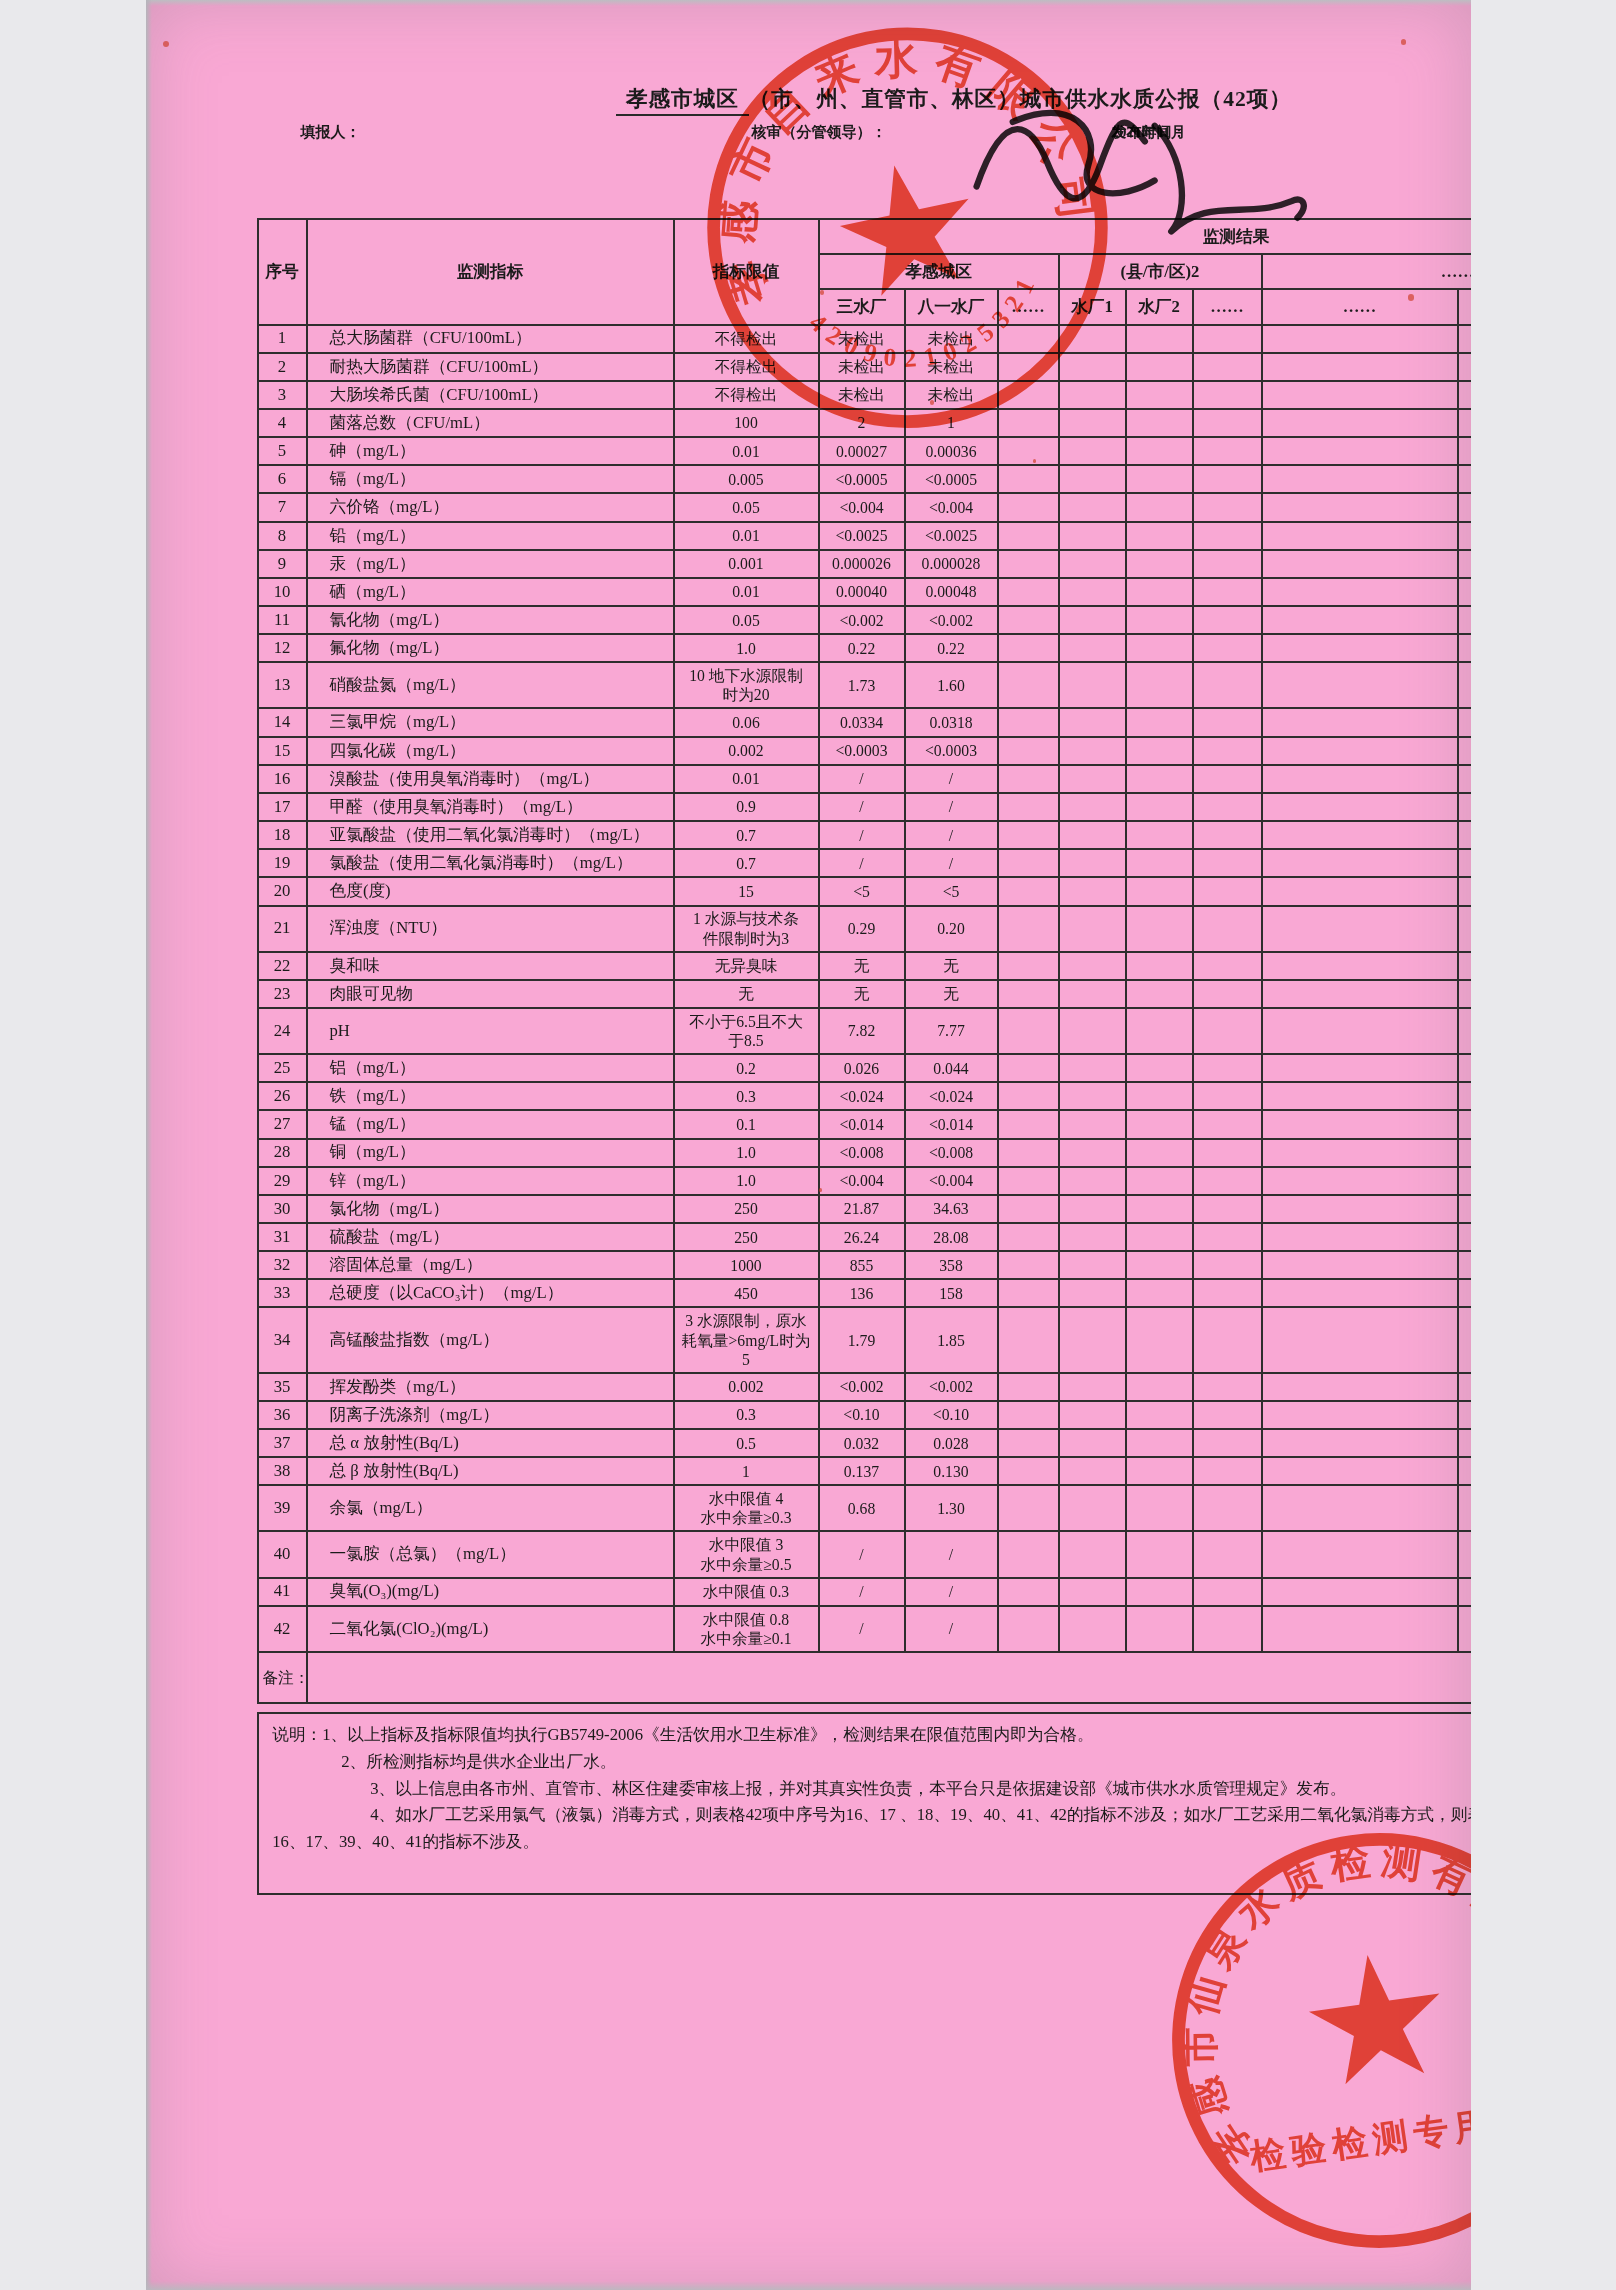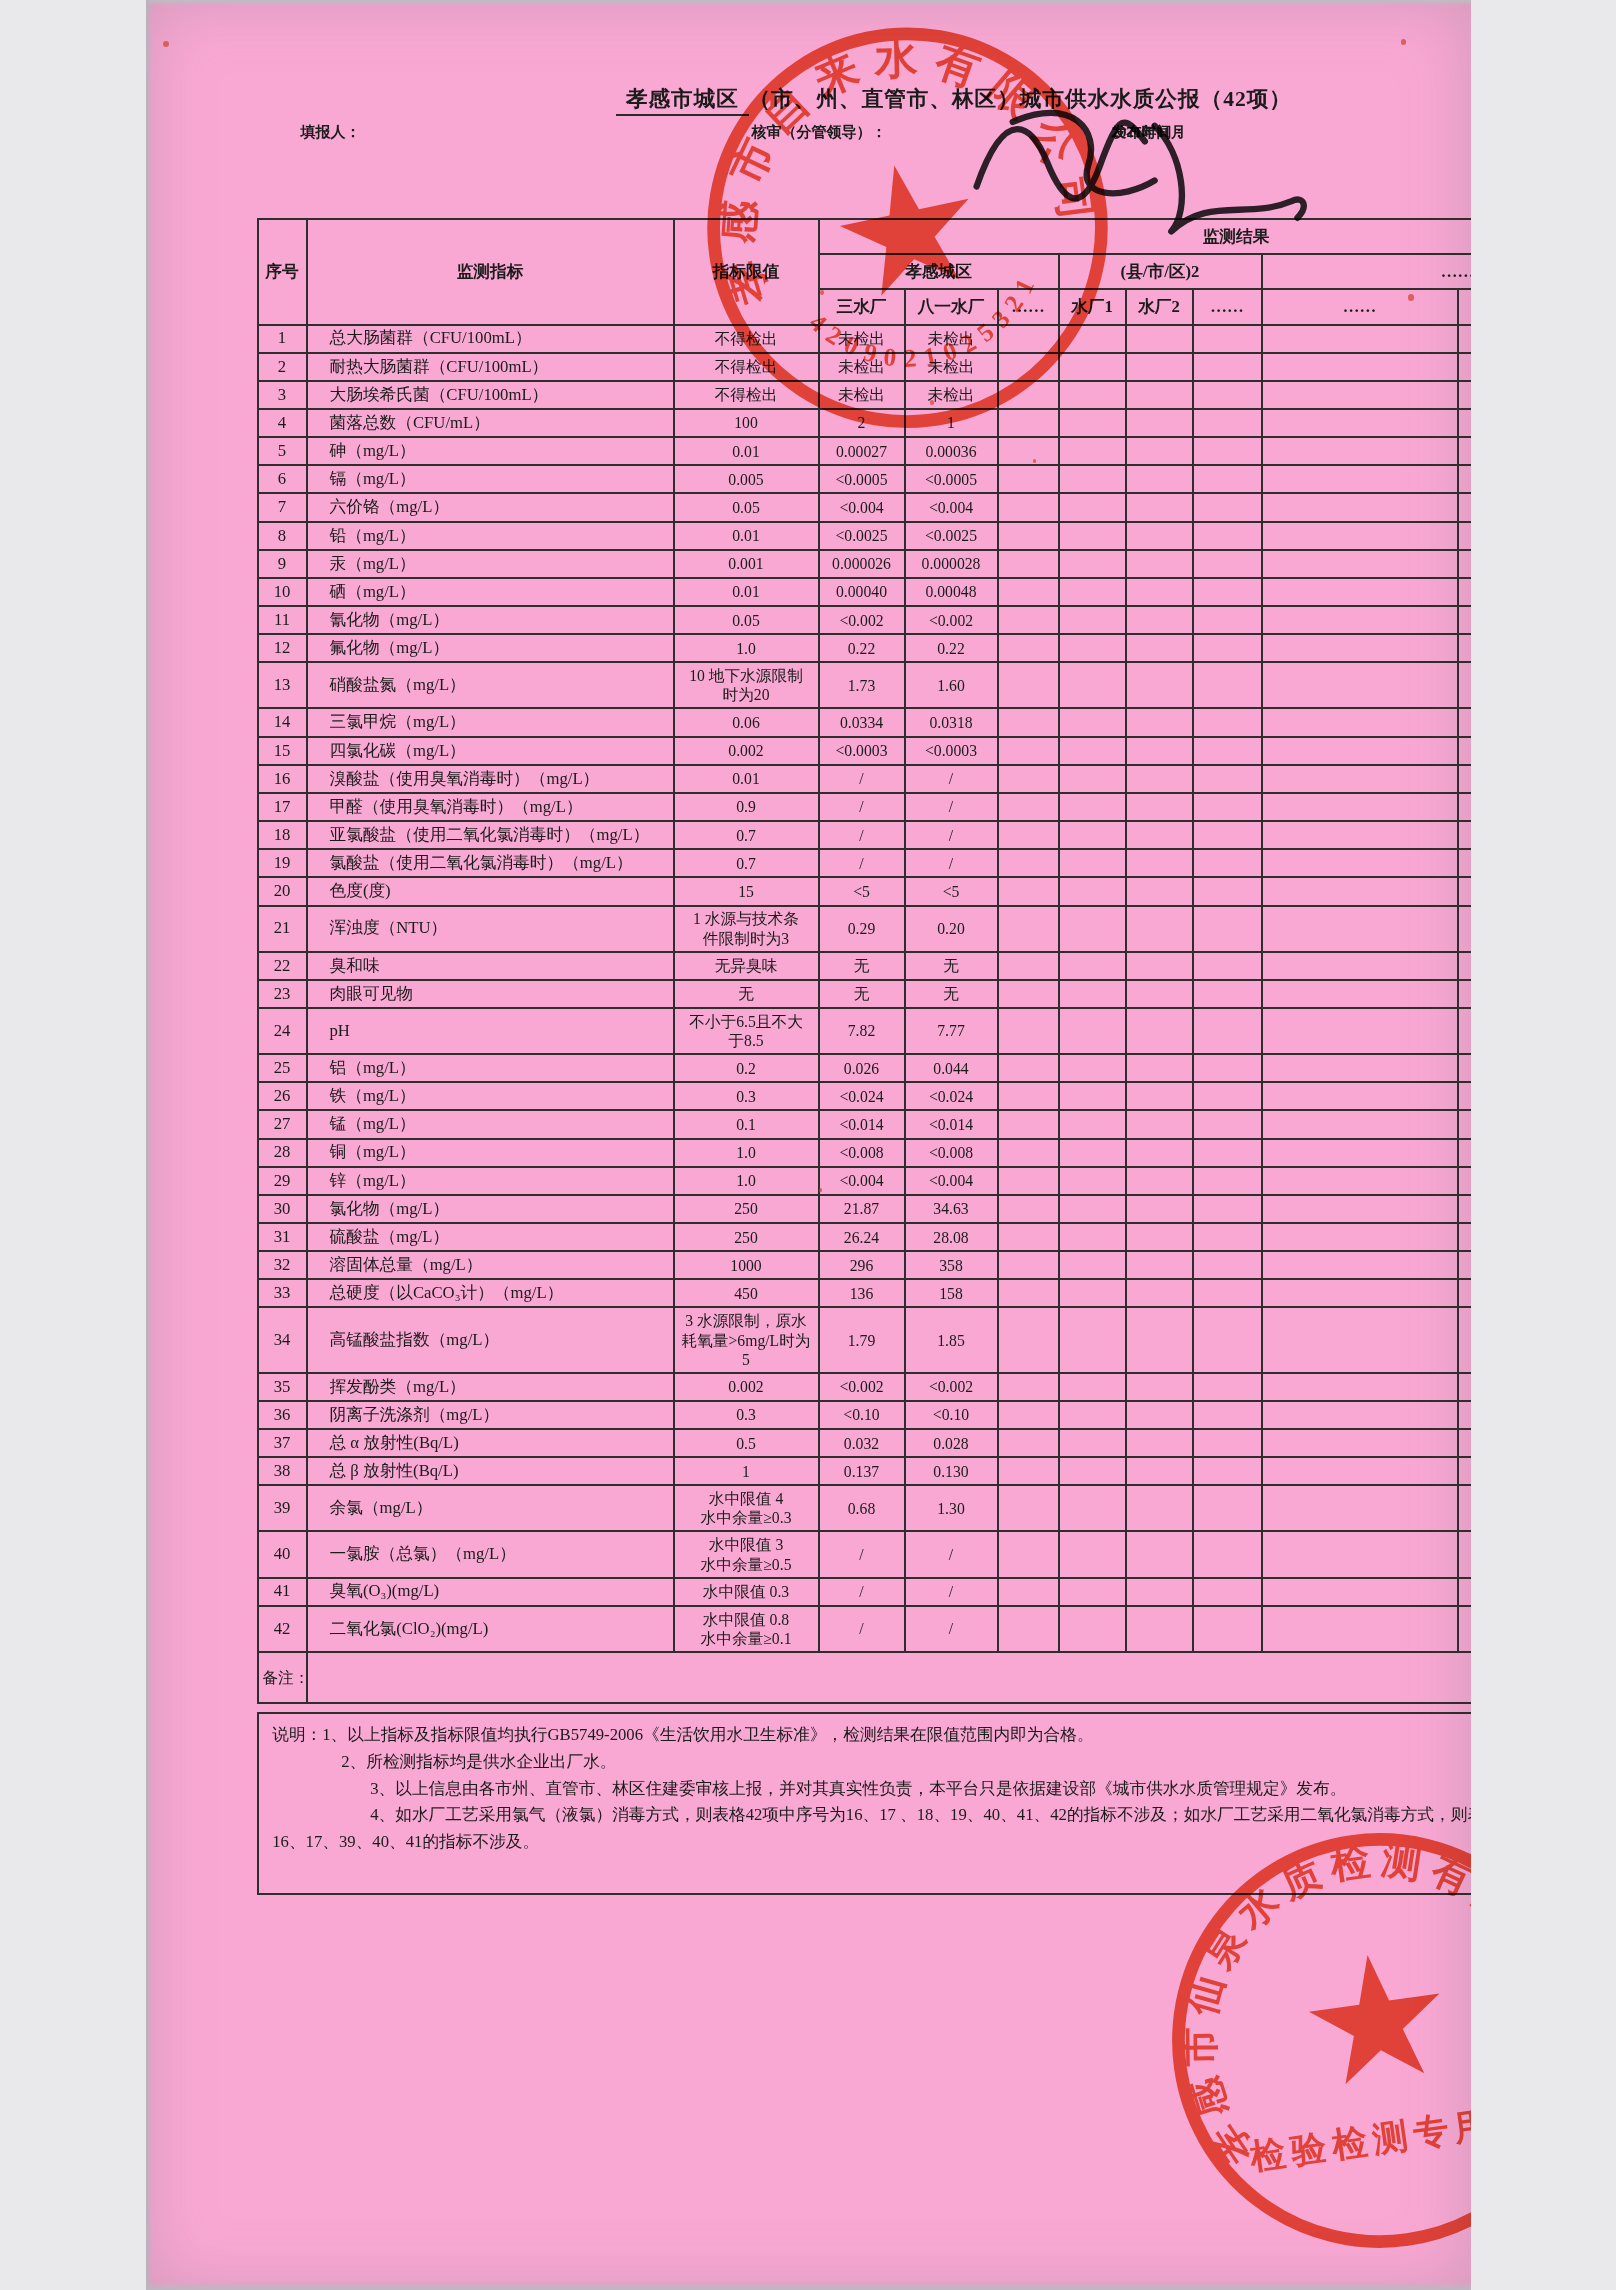--- a/index.html
+++ b/index.html
@@ -514,21 +514,21 @@
             <td class="c"></td>
             <td class="c"></td>
             <td class="c"></td>
             <td class="c"></td>
             <td class="c"></td>
           </tr>
           <tr>
             <td class="c cell-no">32</td>
             <td class="ind">溶固体总量（mg/L）</td>
             <td class="c limit">1000</td>
-            <td class="c">296</td>
+            <td class="c">855</td>
             <td class="c">358</td>
             <td class="c"></td>
             <td class="c"></td>
             <td class="c"></td>
             <td class="c"></td>
             <td class="c"></td>
             <td class="c"></td>
           </tr>
           <tr>
             <td class="c cell-no">33</td>

